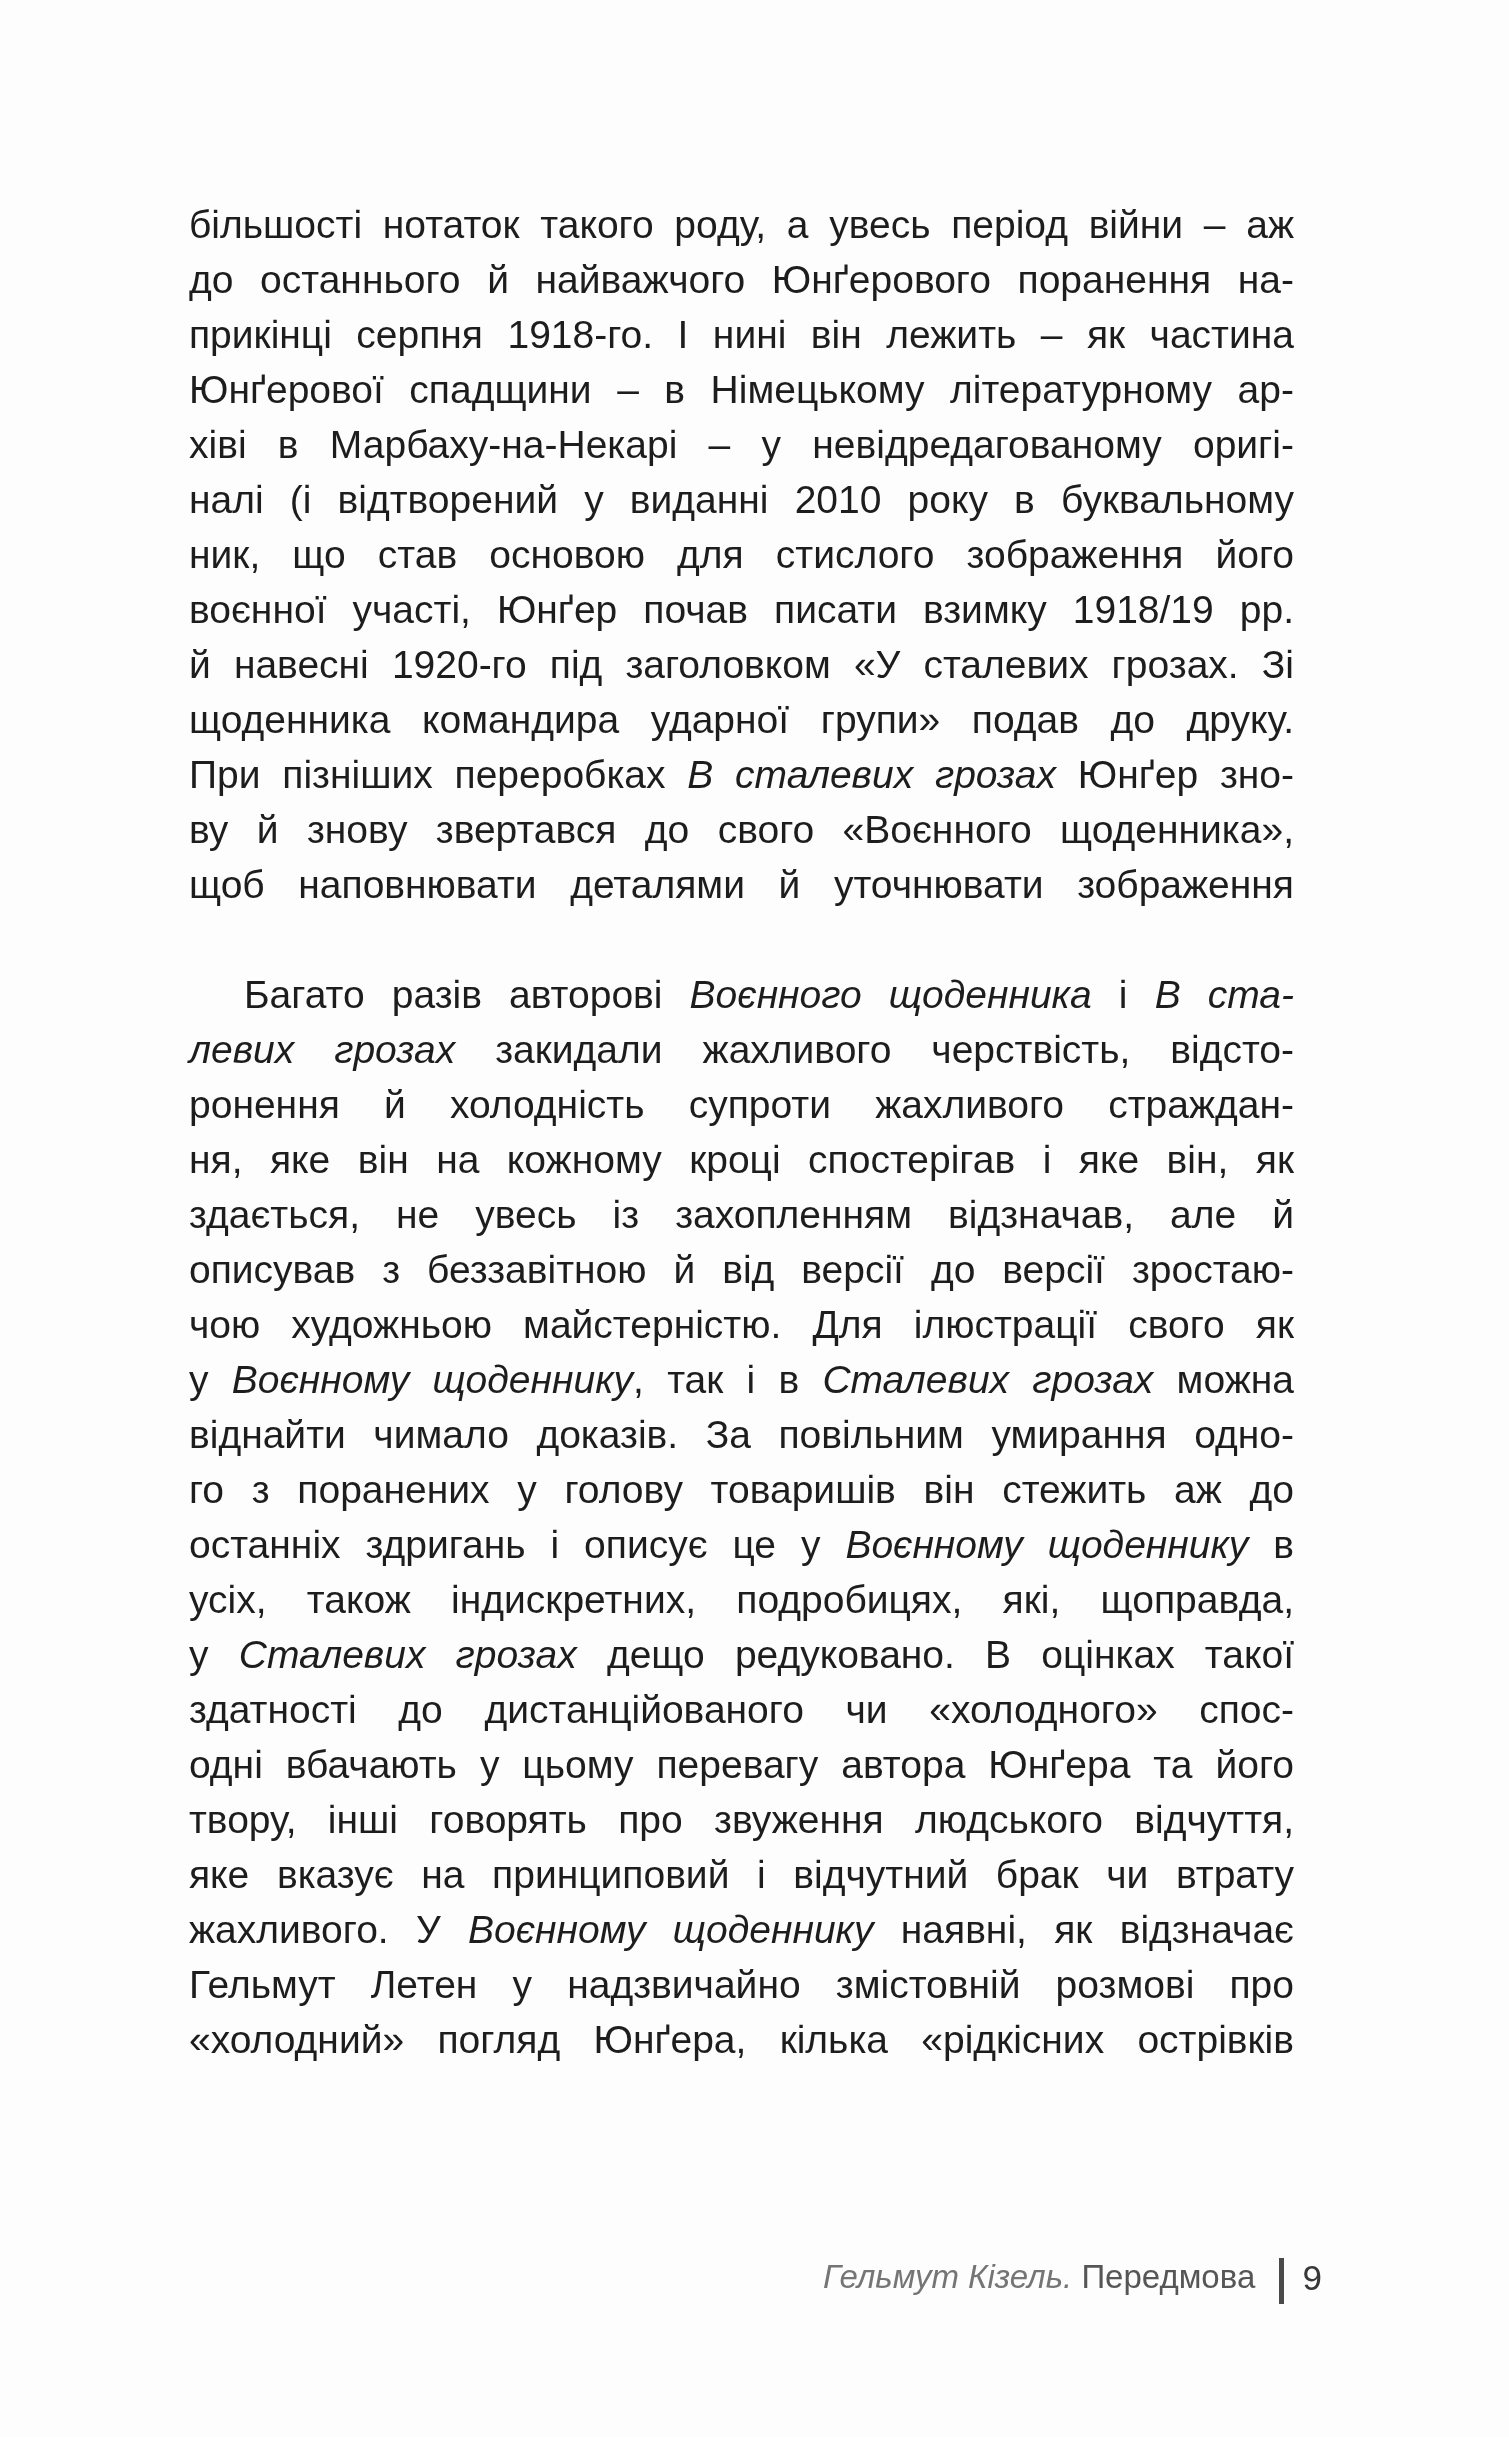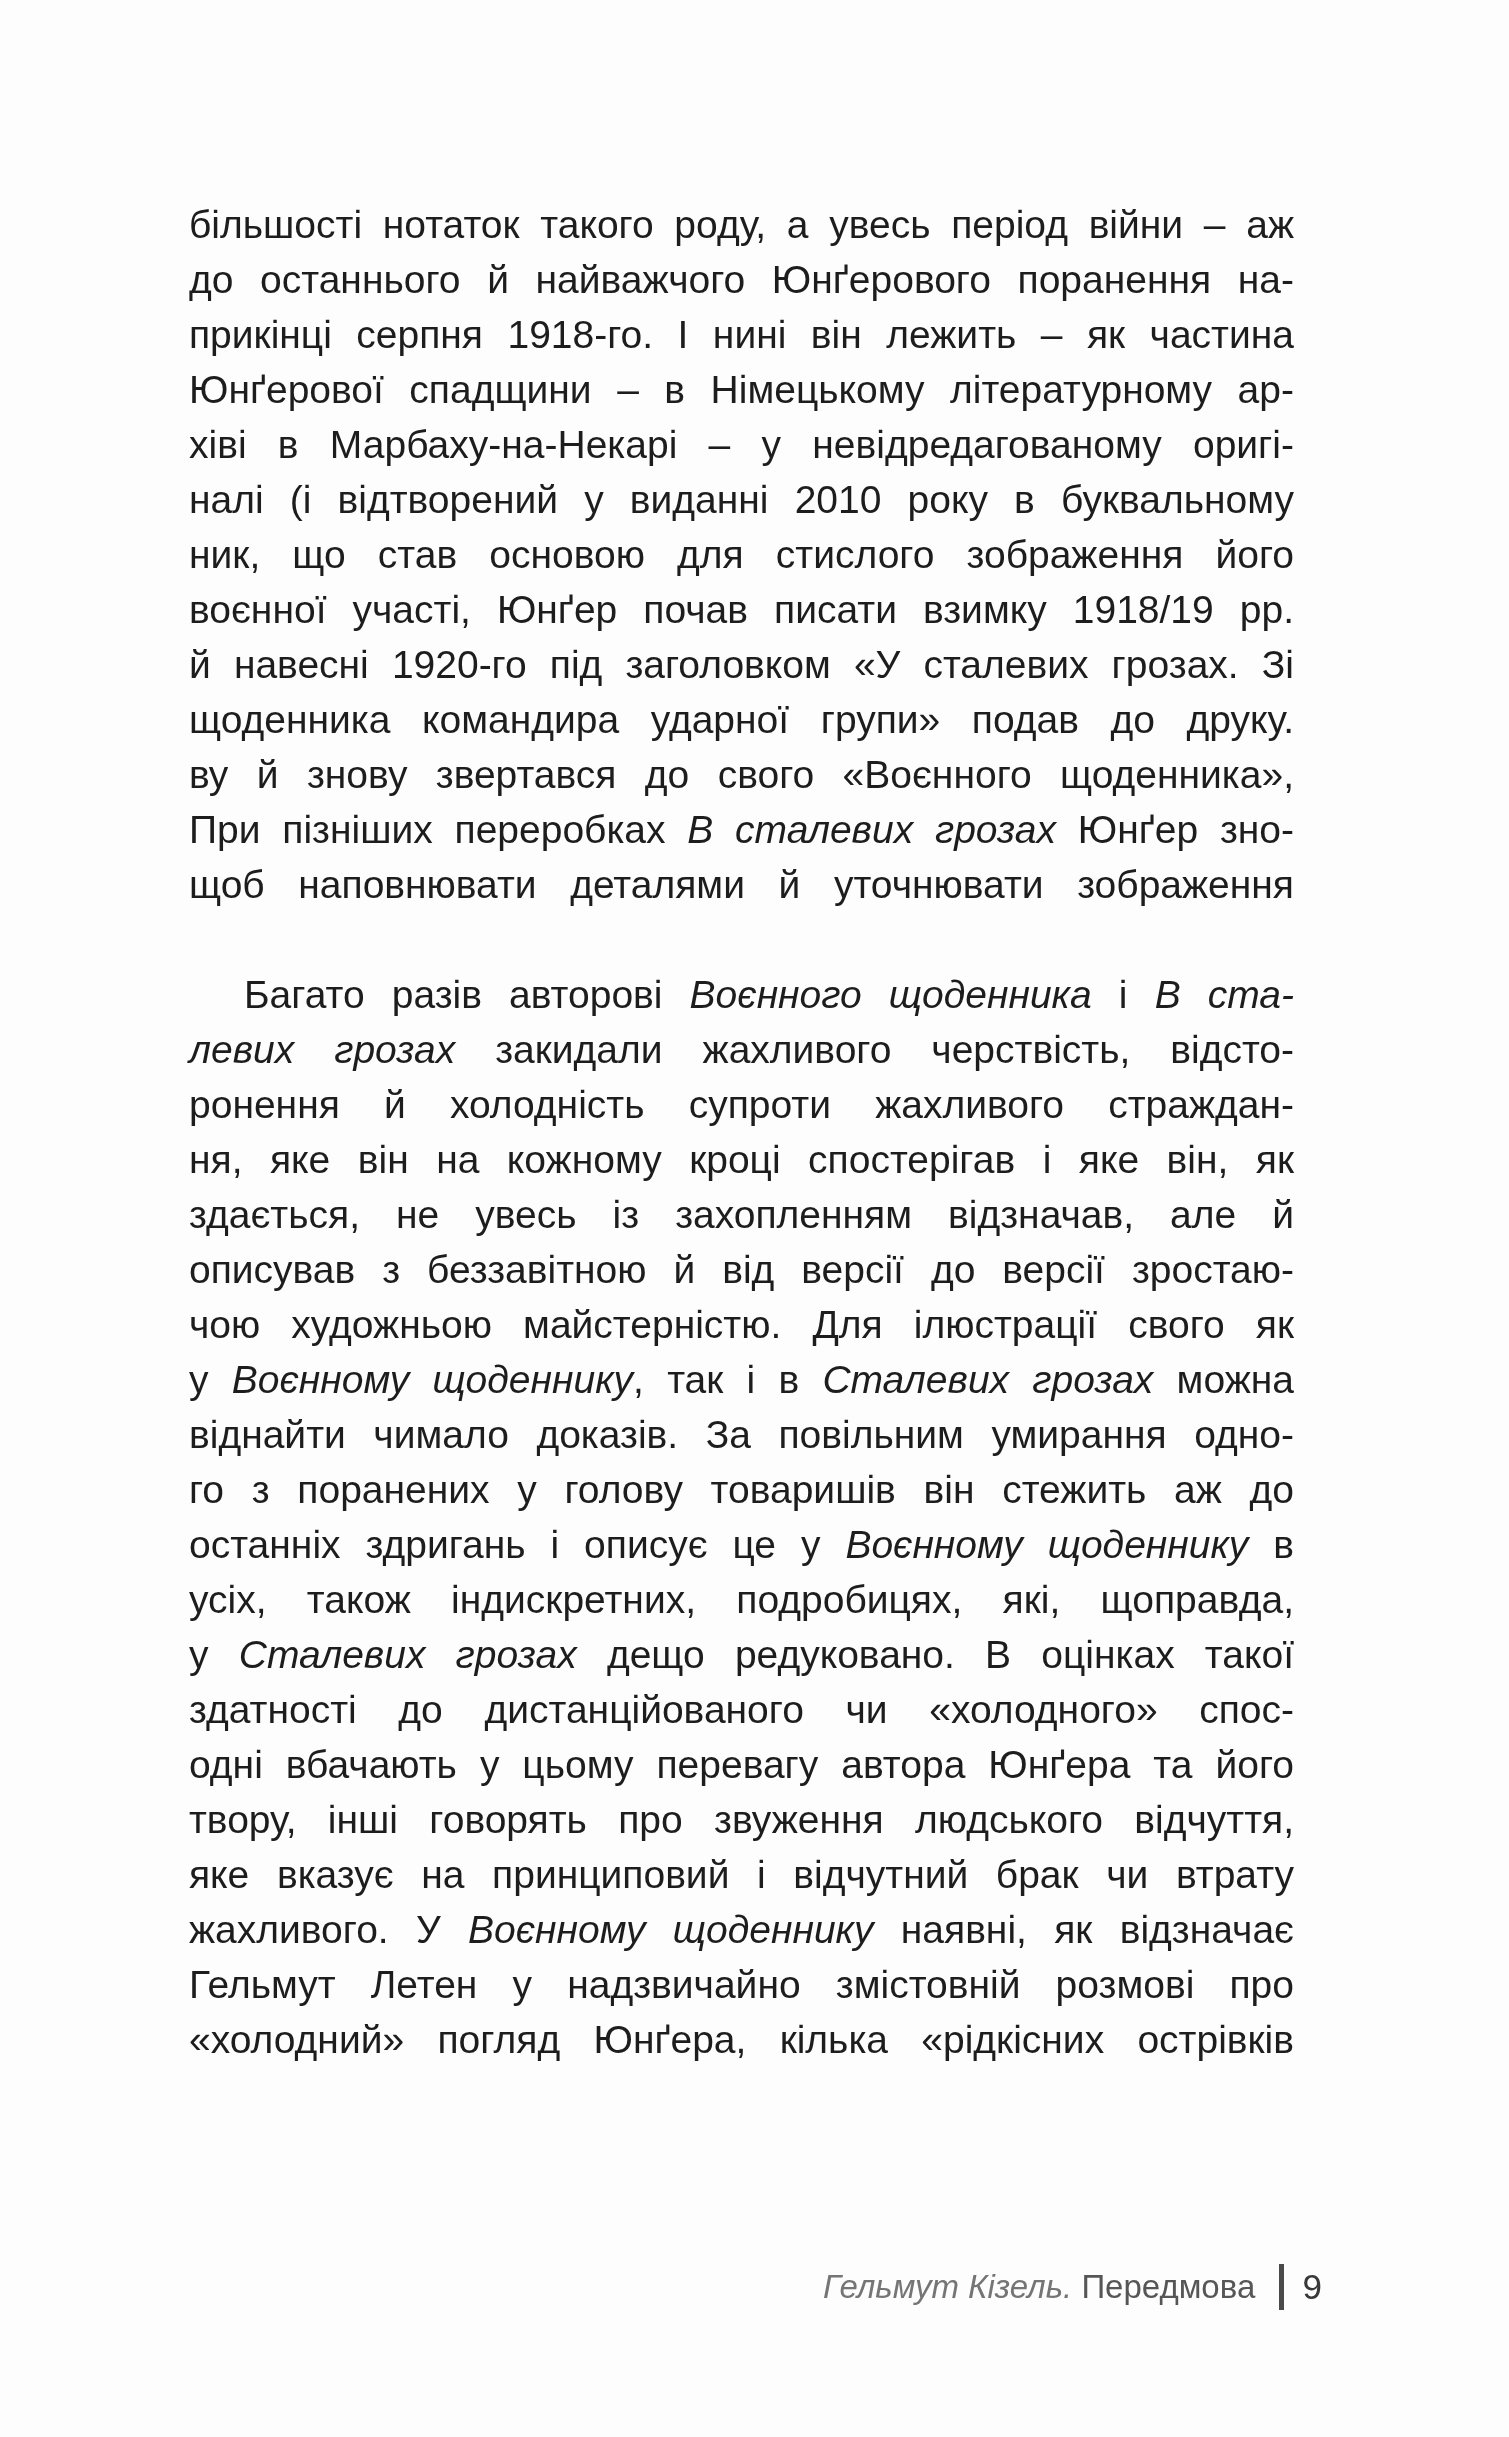--- a/index.html
+++ b/index.html
@@ -39,21 +39,20 @@
   }
   .it {
     font-style: italic;
   }
   .footer {
     position: absolute;
     top: 2258px;
     right: 187px;
     height: 57px;
     display: flex;
-    align-items: center;
     font-size: 33px;
     white-space: nowrap;
   }
   .footer .footer-label {
     color: #6a6a6a;
   }
   .footer .author {
     font-style: italic;
     color: #757575;
   }
@@ -79,22 +78,22 @@
       <div class="line"><span>більшості нотаток такого роду, а увесь період війни – аж</span></div>
       <div class="line"><span>до останнього й найважчого Юнґерового поранення на-</span></div>
       <div class="line"><span>прикінці серпня 1918-го. І нині він лежить – як частина</span></div>
       <div class="line"><span>Юнґерової спадщини – в Німецькому літературному ар-</span></div>
       <div class="line"><span>хіві в Марбаху-на-Некарі – у невідредагованому оригі-</span></div>
       <div class="line"><span>налі (і відтворений у виданні 2010 року в буквальному</span></div>
       <div class="line"><span>ник, що став основою для стислого зображення його</span></div>
       <div class="line"><span>воєнної участі, Юнґер почав писати взимку 1918/19 рр.</span></div>
       <div class="line"><span>й навесні 1920-го під заголовком «У сталевих грозах. Зі</span></div>
       <div class="line"><span>щоденника командира ударної групи» подав до друку.</span></div>
+      <div class="line"><span>При пізніших переробках </span><span class="it">В сталевих грозах</span><span> Юнґер зно-</span></div>
       <div class="line"><span>ву й знову звертався до свого «Воєнного щоденника»,</span></div>
-      <div class="line"><span>При пізніших переробках </span><span class="it">В сталевих грозах</span><span> Юнґер зно-</span></div>
       <div class="line"><span>щоб наповнювати деталями й уточнювати зображення</span></div>
     </div>
     <div class="paragraph">
       <div class="line indent"><span>Багато разів авторові </span><span class="it">Воєнного щоденника</span><span> і </span><span class="it">В ста-</span></div>
       <div class="line"><span class="it">левих грозах</span><span> закидали жахливого черствість, відсто-</span></div>
       <div class="line"><span>ронення й холодність супроти жахливого страждан-</span></div>
       <div class="line"><span>ня, яке він на кожному кроці спостерігав і яке він, як</span></div>
       <div class="line"><span>здається, не увесь із захопленням відзначав, але й</span></div>
       <div class="line"><span>описував з беззавітною й від версії до версії зростаю-</span></div>
       <div class="line"><span>чою художньою майстерністю. Для ілюстрації свого як</span></div>

